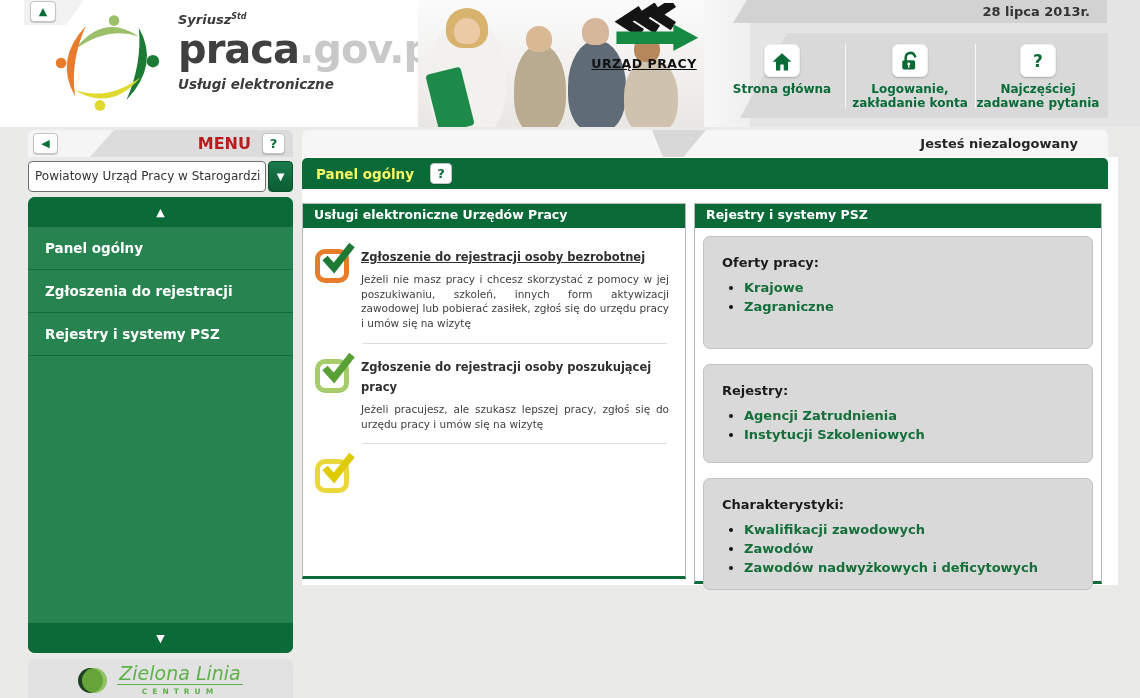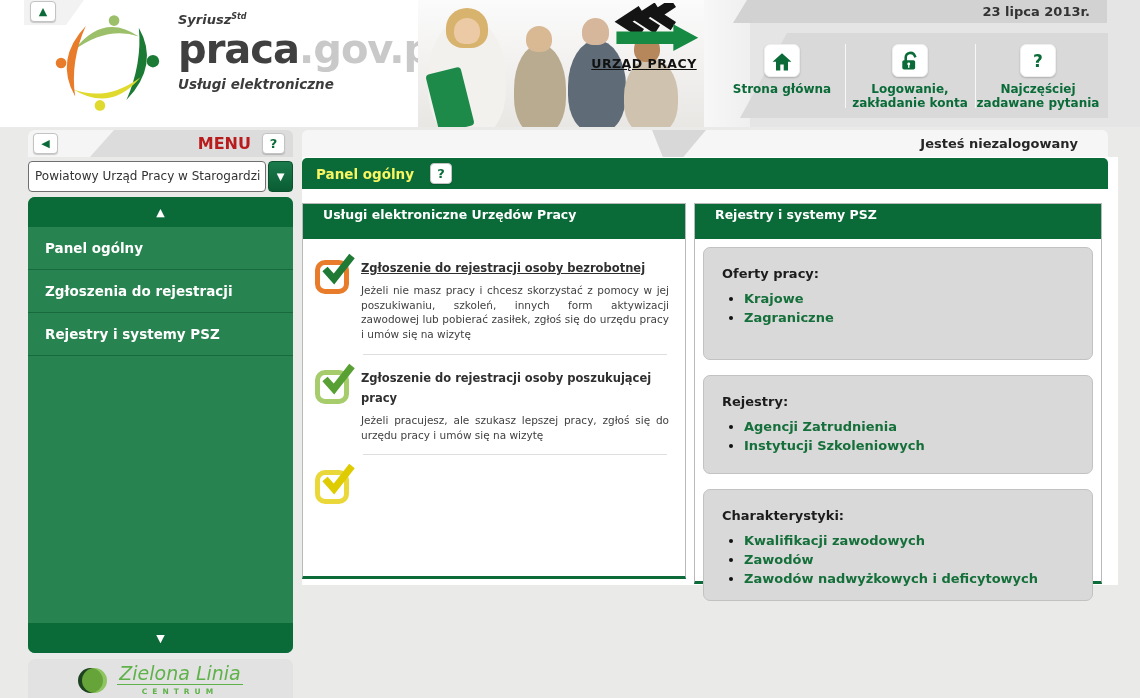--- a/index.html
+++ b/index.html
@@ -96,22 +96,22 @@
   
   .content-bg{left:302px;top:157px;width:816px;height:428px;background:#fff;}
   .tab-bar{left:302px;top:158px;width:806px;height:31px;background:#0a6b38;
            border-radius:5px 5px 0 0;display:flex;align-items:center;gap:16px;padding-left:14px;}
   .tab-title{color:#f8f662;font-weight:bold;font-size:13.5px;}
   .btn-help-tab{width:22px;height:21px;}
 
   .panel{background:#fff;border:1px solid #b9b9b9;border-bottom:3px solid #0d6b3a;}
   .services-panel{left:302px;top:203px;width:384px;height:376px;}
   .registers-panel{left:694px;top:203px;width:408px;height:381px;}
-  .panel-header{height:35px;background:#0a6b38;color:#fff;font-weight:bold;font-size:12.5px;
-                line-height:22px;padding-left:20px;}
+  .panel-header{height:24px;background:#0a6b38;color:#fff;font-weight:bold;font-size:12.5px;
+                line-height:22px;padding-left:11px;}
 
   .svc-list{padding:18px 16px 0 12px;}
   .svc-item{display:flex;gap:10px;}
   .svc-icon{width:36px;height:36px;position:relative;flex:none;margin-top:3px;}
   .svc-box{width:34px;height:34px;border-radius:10px;border:5px solid #000;background:#fff;}
   .svc-chk{position:absolute;left:6px;top:-7px;width:36px;height:32px;}
   .c0 .svc-box{border-color:#e87c2a;} .c0 .svc-chk{color:#1e7a34;}
   .c1 .svc-box{border-color:#a6cc6b;} .c1 .svc-chk{color:#58a033;}
   .c2 .svc-box{border-color:#ead83b;} .c2 .svc-chk{color:#decb00;}
   .svc-title{font-size:11.5px;font-weight:bold;color:#2f2f2f;line-height:1.45;}
@@ -180,21 +180,21 @@
     <svg width="118" height="48" viewBox="0 0 130 54">
       <path d="M62 34 L42 21 L62 8" stroke="#141414" stroke-width="11" fill="none"></path>
       <path d="M80 30 L60 17 L80 4" stroke="#141414" stroke-width="11" fill="none"></path>
       <path d="M98 26 L78 13 L98 0" stroke="#141414" stroke-width="11" fill="none"></path>
       <path d="M34 32 H98 V24 L126 39 L98 54 V46 H34 Z" fill="#168a43"></path>
     </svg>
     <div class="urzad-label">URZĄD PRACY</div>
   </div>
 
   <div class="abs date-bar">
-    <span class="date-text">23 lipca 2013r.</span>
+    <span class="date-text">28 lipca 2013r.</span>
   </div>
 
   <div class="abs nav-block"></div>
   <div class="abs nav-sep" style="left:845px;"></div>
   <div class="abs nav-sep" style="left:975px;"></div>
 
   <div class="abs nav-item clickable" style="left:718px;">
     <div class="nav-icon-btn">
       <svg width="24" height="24" viewBox="0 0 28 28">
         <path d="M3 15 L14 5 L25 15 H21 V25 H16 V18 H12 V25 H7 V15 Z" fill="#0a6b38"></path>

